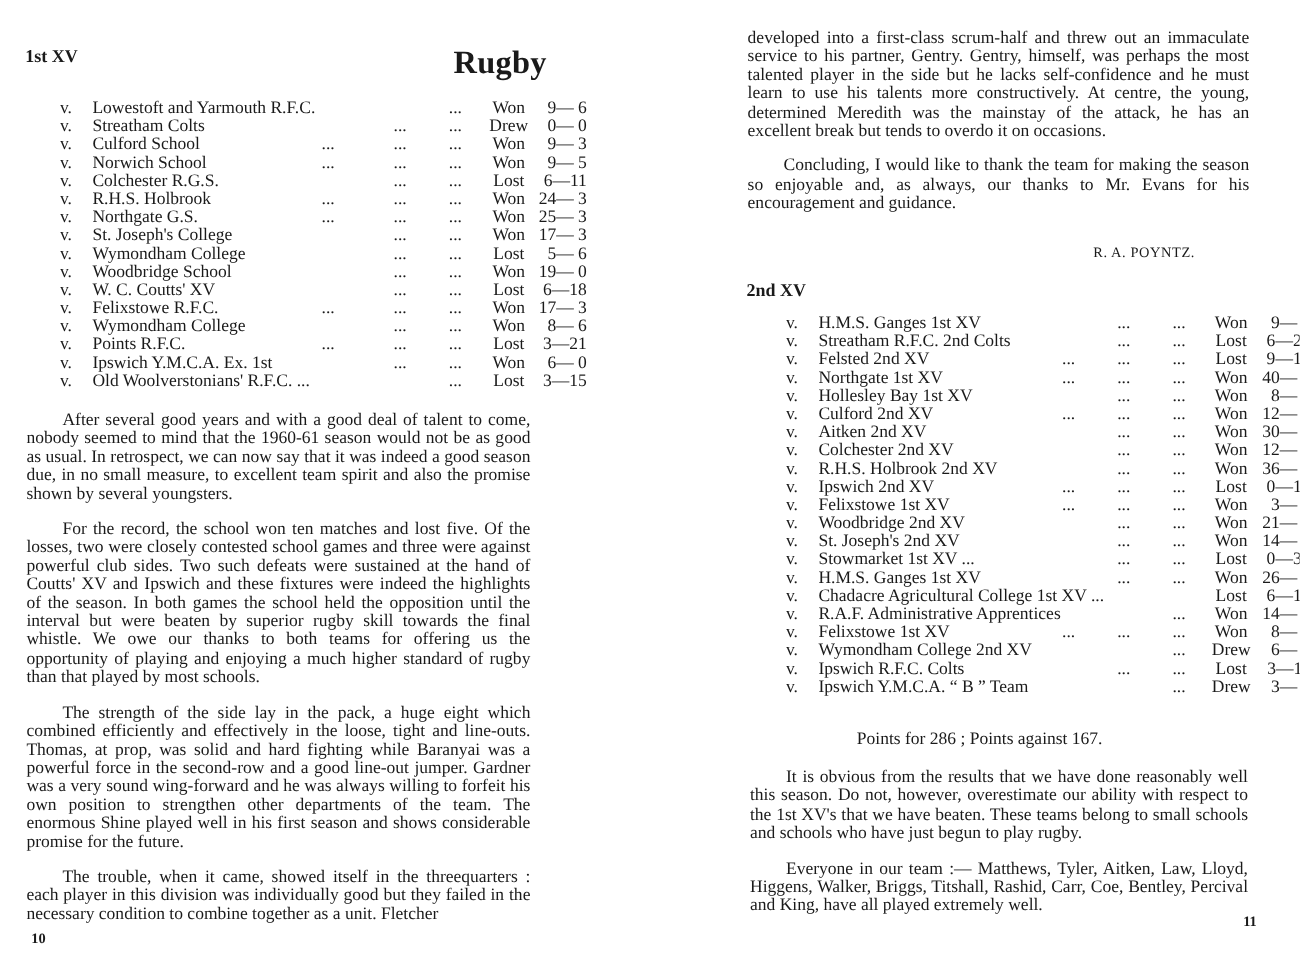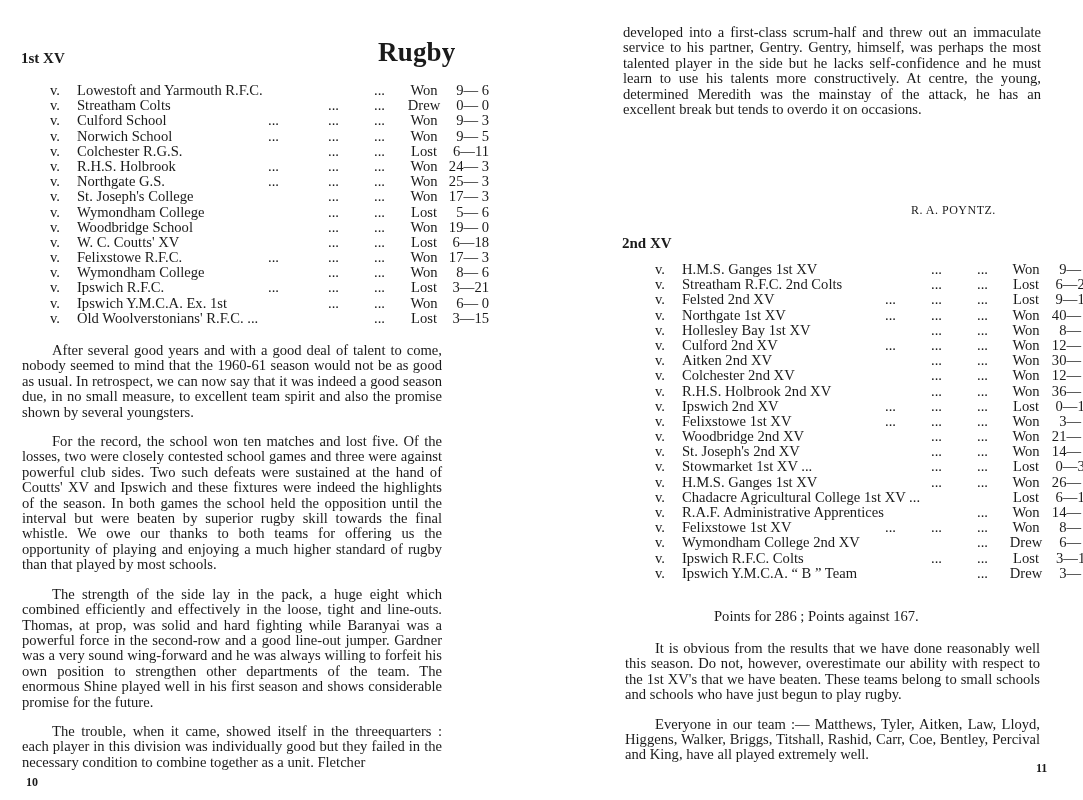--- a/index.html
+++ b/index.html
@@ -12,21 +12,21 @@
     #page-left { left: 0; width: 540px; }
     #page-right { left: 540px; width: 543px; }
 
     .title {
       position: absolute; left: 378px; top: 22px;
       font-size: 27px; font-weight: bold; letter-spacing: 0.2px; margin-top: 15px;
     }
     .section-heading {
       position: absolute; font-size: 15px; font-weight: bold;
     }
-    #h-1st { left: 21px; top: 50px; }
+    #h-1st { left: 21px; top: 40px; }
     #h-2nd { left: 82px; top: 235px; }
 
     .fixtures { position: absolute; font-size: 14.6px; line-height: 15.2px; }
     #fix-1st { left: 50px; top: 83px; width: 410px; }
     #fix-2nd { left: 115px; top: 262px; width: 420px; }
     .frow { position: relative; height: 15.2px; white-space: nowrap; }
     .frow .v { position: absolute; left: 0; }
     .frow .opp { position: absolute; left: 27px; }
     .frow .d1 { position: absolute; }
     .frow .d2 { position: absolute; }
@@ -175,21 +175,21 @@
         <span class="v">v.</span>
         <span class="opp">Wymondham College</span>
         <span class="d1"></span>
         <span class="d2">...</span>
         <span class="d3">...</span>
         <span class="res">Won</span>
         <span class="score">8— 6</span>
       </div>
       <div class="frow">
         <span class="v">v.</span>
-        <span class="opp">Ipswich R.F.C.</span>
+        <span class="opp">Points R.F.C.</span>
         <span class="d1">...</span>
         <span class="d2">...</span>
         <span class="d3">...</span>
         <span class="res">Lost</span>
         <span class="score">3—21</span>
       </div>
       <div class="frow">
         <span class="v">v.</span>
         <span class="opp">Ipswich Y.M.C.A. Ex. 1st</span>
         <span class="d1"></span>
@@ -215,20 +215,21 @@
     <p>The strength of the side lay in the pack, a huge eight which combined efficiently and effectively in the loose, tight and line-outs. Thomas, at prop, was solid and hard fighting while Baranyai was a powerful force in the second-row and a good line-out jumper. Gardner was a very sound wing-forward and he was always willing to forfeit his own position to strengthen other departments of the team.   The enormous Shine played well in his first season and shows considerable promise for the future.</p>
     <p>The trouble, when it came, showed itself in the threequarters : each player in this division was individually good but they failed in the necessary condition to combine together as a unit.   Fletcher</p>
   </div>
 
   <div class="page-num" id="pn-left">10</div>
 </div>
 
 <div class="page" id="page-right">
   <div class="prose" id="prose-right-top">
     <p class="noindent">developed into a first-class scrum-half and threw out an immaculate service to his partner, Gentry.   Gentry, himself, was perhaps the most talented player in the side but he lacks self-confidence and he must learn to use his talents more constructively.   At centre, the young, determined Meredith was the mainstay of the attack, he has an excellent break but tends to overdo it on occasions.</p>
+    <p>Concluding, I would like to thank the team for making the season so enjoyable and, as always, our thanks to Mr. Evans for his encouragement and guidance.</p>
   </div>
   <div class="signature">R. A. POYNTZ.</div>
 
   <div class="section-heading" id="h-2nd">2nd XV</div>
 
   <div class="fixtures" id="fix-2nd">
       <div class="frow">
         <span class="v">v.</span>
         <span class="opp">H.M.S. Ganges 1st XV</span>
         <span class="d1"></span>

